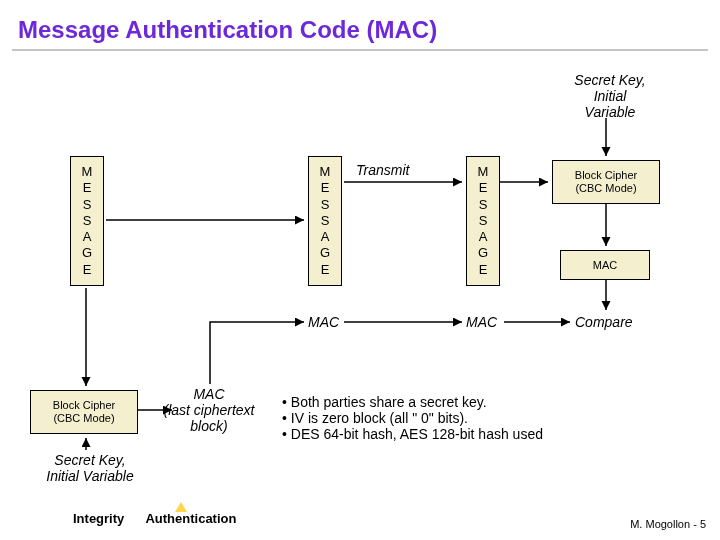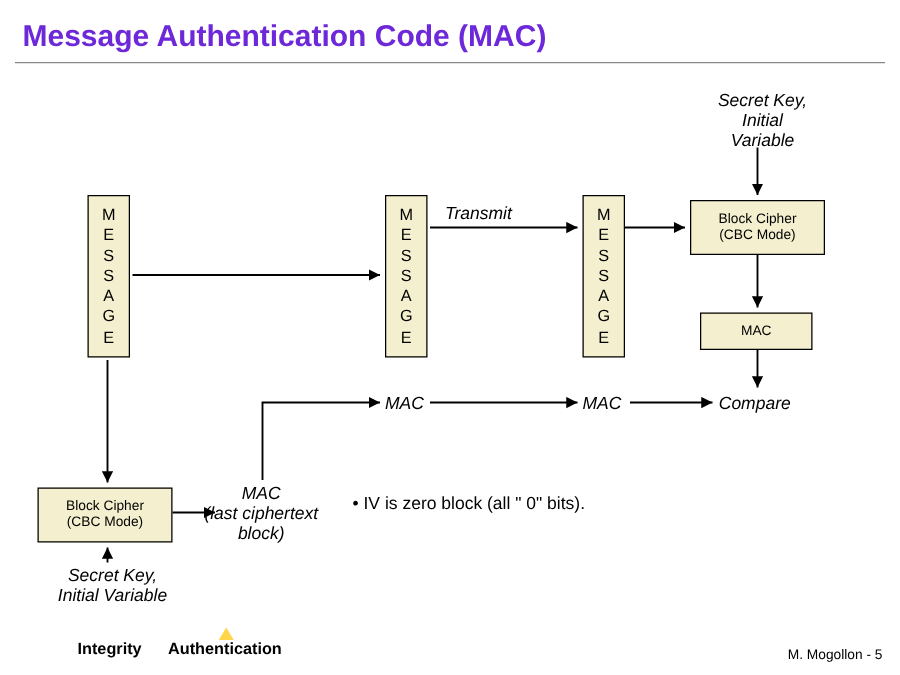--- a/index.html
+++ b/index.html
@@ -42,21 +42,21 @@
     text-align: center;
     font-style: italic;
   }
   .footer-left {
     position: absolute;
     bottom: 14px;
     left: 62px;
     font-size: 13px;
     font-weight: bold;
   }
-  .footer-left .integrity { margin-right: 18px; }
+  .footer-left .integrity { margin-right: 18px; margin-left: 11px; }
   .footer-right {
     position: absolute;
     bottom: 10px;
     right: 14px;
     font-size: 11px;
   }
   .bullets {
     position: absolute;
     left: 282px;
     top: 394px;
@@ -132,21 +132,23 @@
 (CBC Mode)</div>
 
 <div class="plain-label" style="left:154px; top:386px; width:110px; white-space:pre;">MAC
 (last ciphertext
 block)</div>
 
 <div class="plain-label" style="left:35px; top:452px; width:110px; white-space:pre;">Secret Key,
 Initial Variable</div>
 
 <ul class="bullets">
+  <li>Both parties share a secret key.</li>
   <li>IV is zero block (all " 0" bits).</li>
+  <li>DES 64-bit hash, AES 128-bit hash used</li>
 </ul>
 
 <div class="footer-left">
   <span class="integrity">Integrity</span>
   <span>Authentication</span>
 </div>
 <div class="tri"></div>
 <div class="footer-right">M. Mogollon  - 5</div>
 
 <svg class="arrows">

